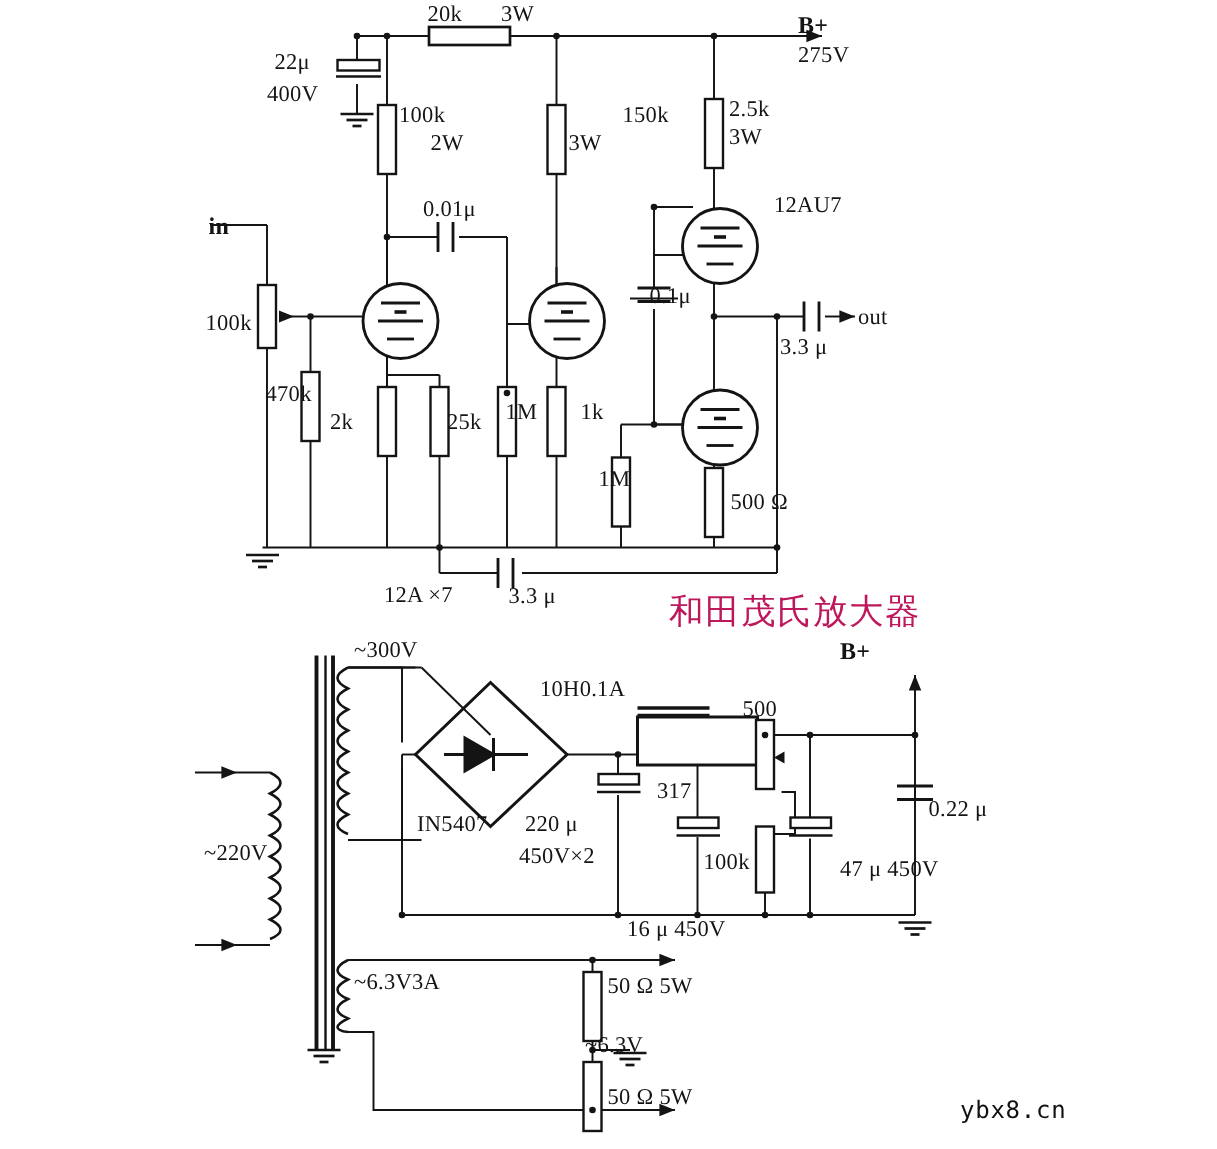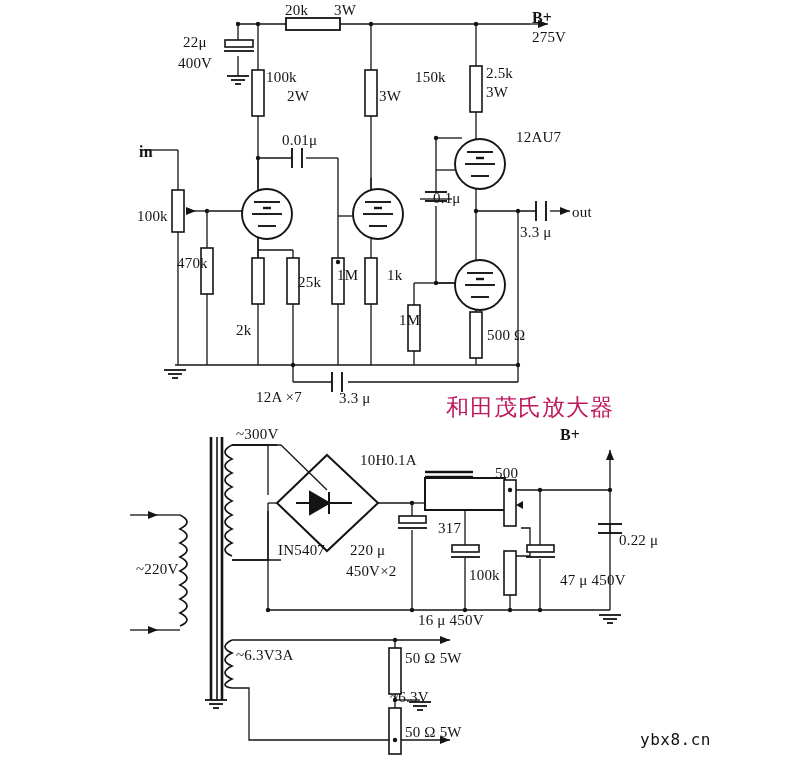--- a/index.html
+++ b/index.html
@@ -391,21 +391,21 @@
   <div class="lbl" style="left:486px; top:66px;">2.5k</div>
   <div class="lbl" style="left:486px; top:85px;">3W</div>
   <div class="lbl" style="left:516px; top:130px;">12AU7</div>
   <div class="lbl" style="left:282px; top:133px;">0.01μ</div>
   <div class="lbl big" style="left:139px; top:144px;">in</div>
   <div class="lbl" style="left:137px; top:209px;">100k</div>
   <div class="lbl" style="left:433px; top:191px;">0.1μ</div>
   <div class="lbl" style="left:572px; top:205px;">out</div>
   <div class="lbl" style="left:520px; top:225px;">3.3 μ</div>
   <div class="lbl" style="left:177px; top:256px;">470k</div>
-  <div class="lbl" style="left:236px; top:275px;margin-top:48px;">2k</div>
+  <div class="lbl" style="left:220px; top:275px;">2k</div>
   <div class="lbl" style="left:298px; top:275px;">25k</div>
   <div class="lbl" style="left:337px; top:268px;">1M</div>
   <div class="lbl" style="left:387px; top:268px;">1k</div>
   <div class="lbl" style="left:399px; top:313px;">1M</div>
   <div class="lbl" style="left:470px; top:328px;margin-left:17px;">500 Ω</div>
   <div class="lbl" style="left:256px; top:390px;">12A ×7</div>
   <div class="lbl" style="left:339px; top:391px;">3.3 μ</div>
 
   <div class="title-cn" style="left:446px; top:392px;">和田茂氏放大器</div>
 

